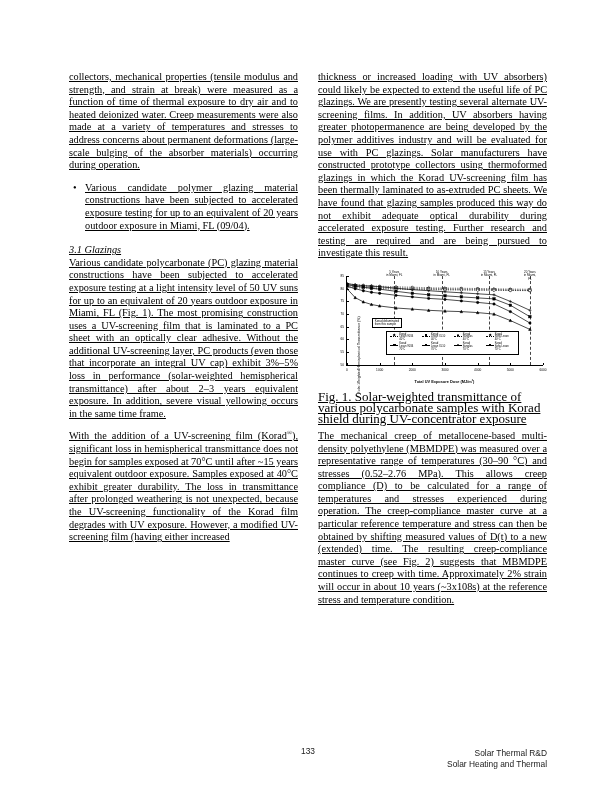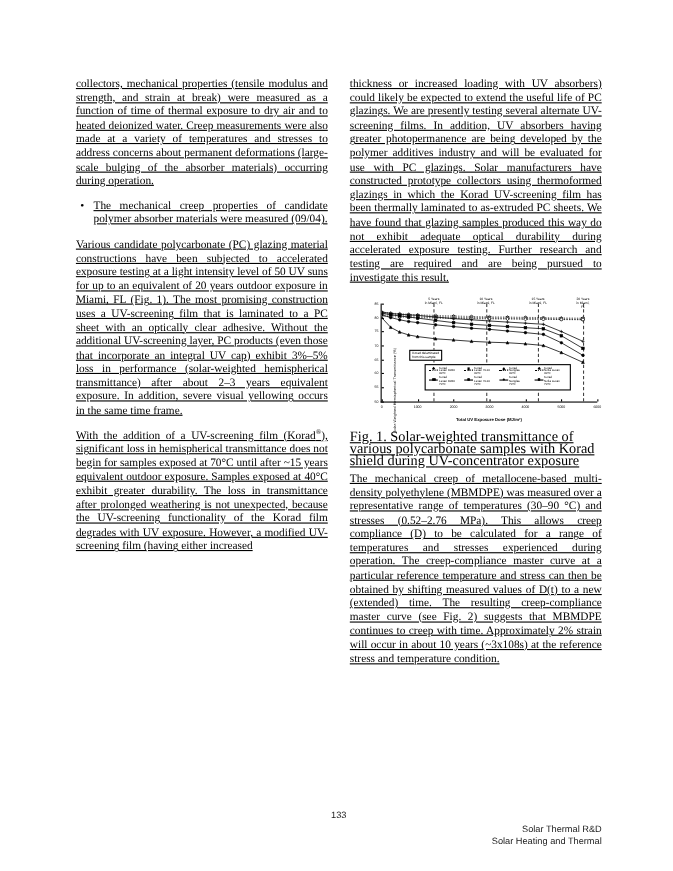--- a/index.html
+++ b/index.html
@@ -249,41 +249,42 @@
   .footer-right {
     position: absolute;
     right: 0;
     top: 12px;
     text-align: right;
   }
   .footer-page {
     position: absolute;
     left: 0;
     right: 0;
-    top: 0;
+    top: 10px;
     text-align: center;
   }
 </style>
 </head>
 <body>
 
 <div class="page">
 
   <div class="columns">
 
     <div class="col">
 
       <p class="body">collectors, mechanical properties (tensile modulus and strength, and strain at break) were measured as a function of time of thermal exposure to dry air and to heated deionized water. Creep measurements were also made at a variety of temperatures and stresses to address concerns about permanent deformations (large-scale bulging of the absorber materials) occurring during operation.</p>
 
 
 
       <ul class="bullets">
-        <li>The mechanical creep properties of candidate polymer absorber materials were measured (09/04).</li>
+        <li>Various candidate polymer glazing material constructions have been subjected to accelerated exposure testing for up to an equivalent of 20 years outdoor exposure in Miami, FL (09/04).</li>
       </ul>
 
+      <h3 class="subsection">3.1 Glazings</h3>
 
       <p class="body">Various candidate polycarbonate (PC) glazing material constructions have been subjected to accelerated exposure testing at a light intensity level of 50 UV suns for up to an equivalent of 20 years outdoor exposure in Miami, FL (Fig. 1). The most promising construction uses a UV-screening film that is laminated to a PC sheet with an optically clear adhesive. Without the additional UV-screening layer, PC products (even those that incorporate an integral UV cap) exhibit 3%–5% loss in performance (solar-weighted hemispherical transmittance) after about 2–3 years equivalent exposure. In addition, severe visual yellowing occurs in the same time frame.</p>
 
       <p class="body"><span>With the addition of a UV-screening film (Korad</span><sup>®</sup><span>), significant loss in hemispherical transmittance does not begin for samples exposed at 70°C until after ~15 years equivalent outdoor exposure. Samples exposed at 40°C exhibit greater durability. The loss in transmittance after prolonged weathering is not unexpected, because the UV-screening functionality of the Korad film degrades with UV exposure. However, a modified UV-screening film (having either increased</span></p>
 
     </div>
 
     <div class="col">
 
       <p class="body">thickness or increased loading with UV absorbers) could likely be expected to extend the useful life of PC glazings. We are presently testing several alternate UV-screening films. In addition, UV absorbers having greater photopermanence are being developed by the polymer additives industry and will be evaluated for use with PC glazings. Solar manufacturers have constructed prototype collectors using thermoformed glazings in which the Korad UV-screening film has been thermally laminated to as-extruded PC sheets. We have found that glazing samples produced this way do not exhibit adequate optical durability during accelerated exposure testing. Further research and testing are required and are being pursued to investigate this result.</p>

